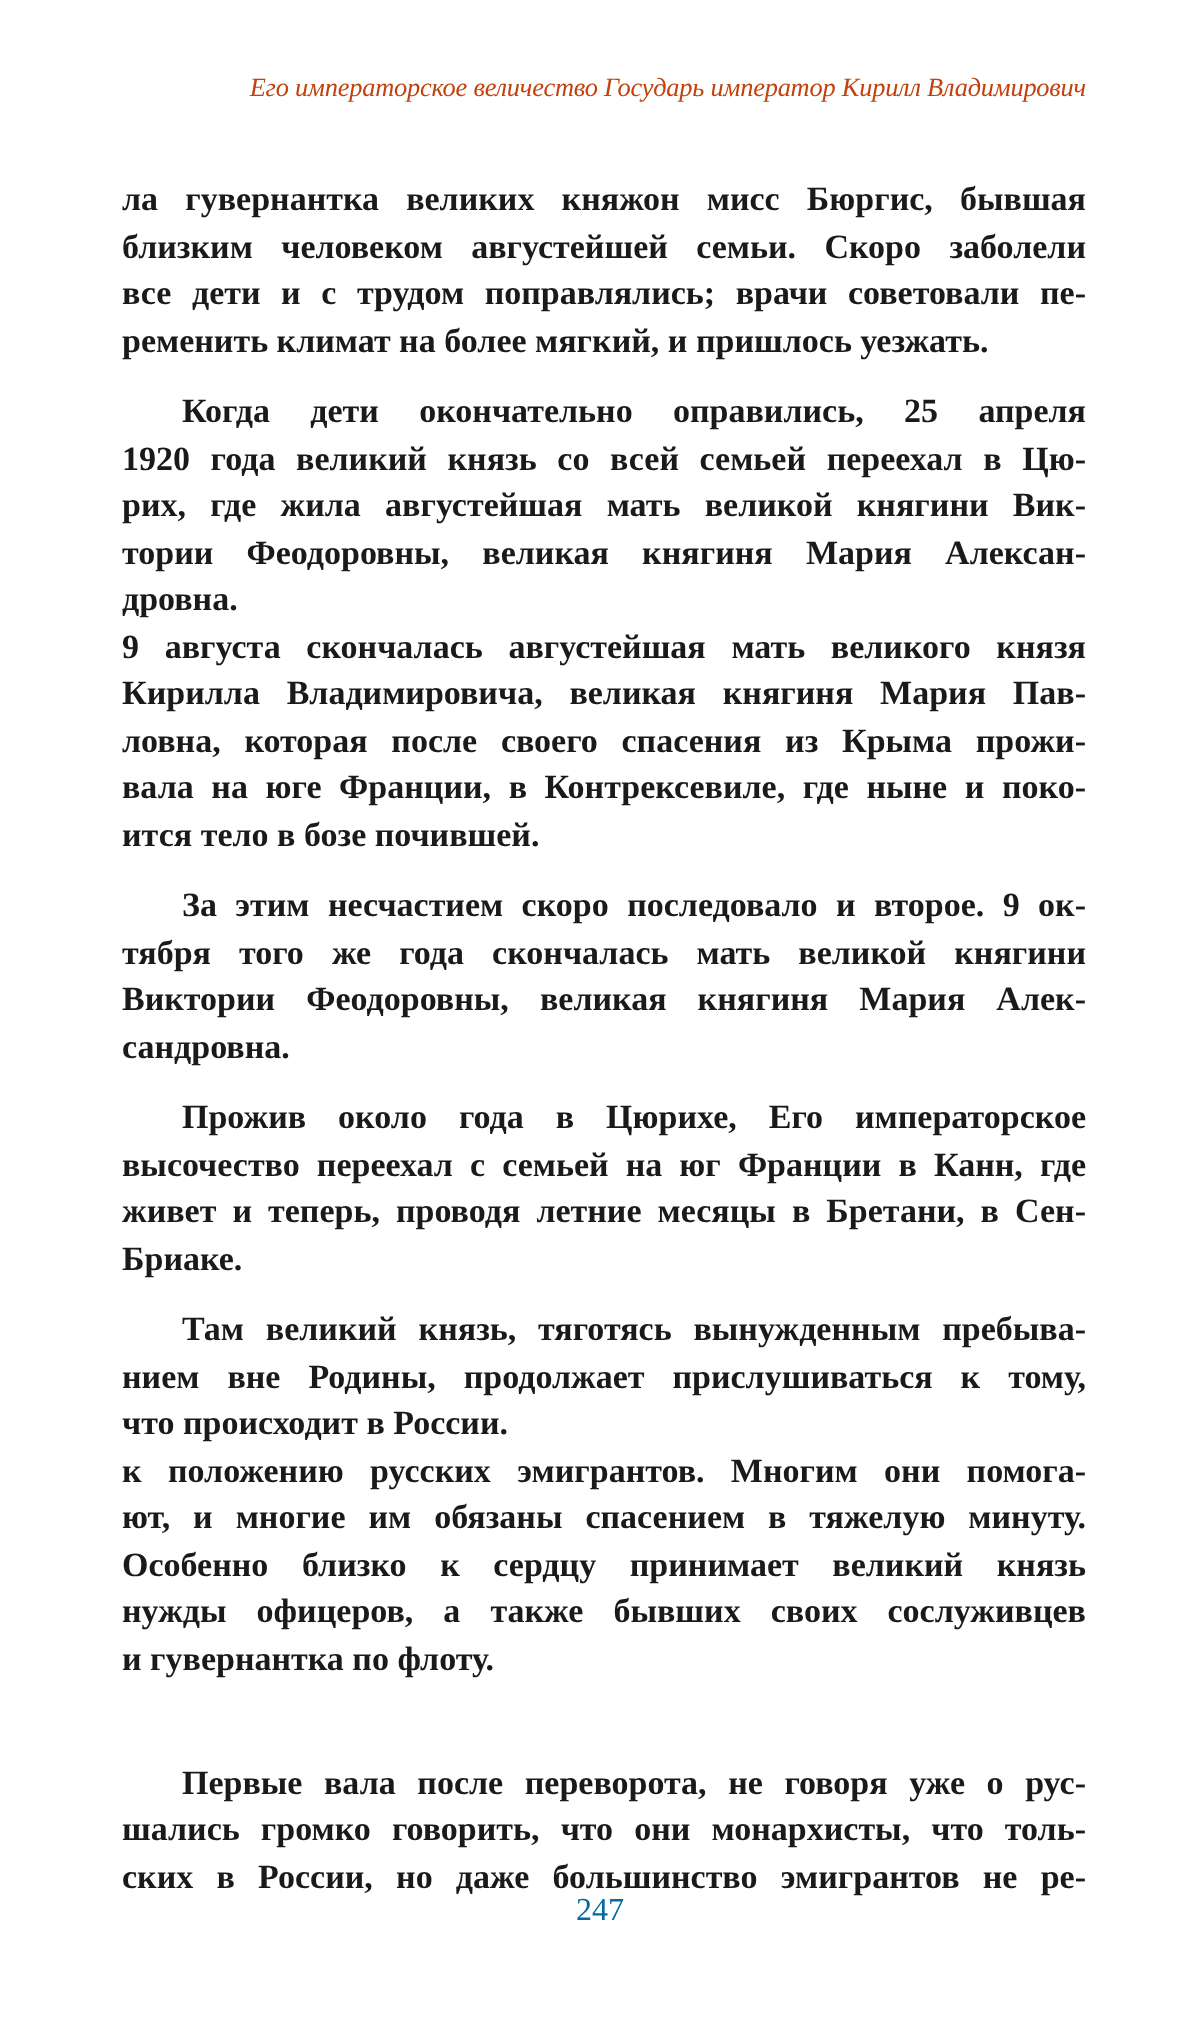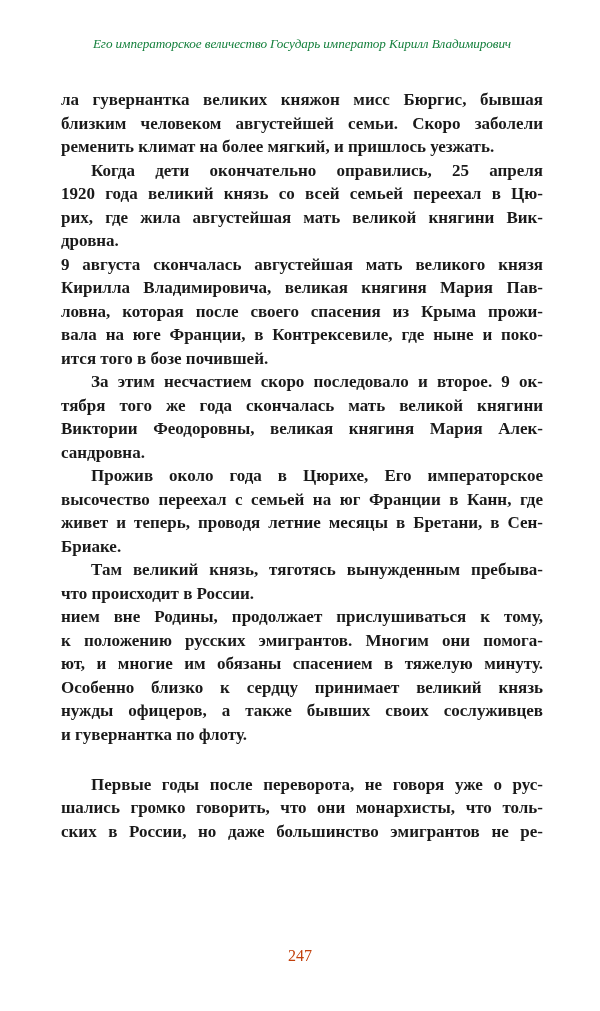--- a/index.html
+++ b/index.html
@@ -3,97 +3,99 @@
 <meta charset="utf-8">
 <style>
   html, body { margin: 0; padding: 0; }
   body {
     width: 600px; height: 1011px; background: #ffffff; color: #1a1a1a;
     position: relative; overflow: hidden;
     font-family: "Liberation Serif", "DejaVu Serif", serif;
   }
   .running-header {
     position: absolute; left: 61px; width: 482px; top: 36px;
-    font-style: italic; font-size: 13.2px; text-align: center; white-space: nowrap;
-    letter-spacing: -0.1px; color: #15803d;
+    font-style: italic; font-size: 13.2px; text-align: right; white-space: nowrap;
+    letter-spacing: -0.1px; color: #c2410c;
   }
   .text-block {
     position: absolute; left: 61px; width: 482px; top: 88px;
     font-size: 17px; line-height: 23.5px; font-weight: bold;
   }
   .line {
     display: block; height: 23.5px; white-space: nowrap;
     text-align: justify; text-align-last: justify;
   }
   .line.last { text-align-last: left; }
-  .line.indent { padding-left: 30px; }
+  .line.indent { padding-left: 30px; margin-top: 12px; }
   .gap { display: block; height: 26.5px; }
   .page-number {
     position: absolute; left: 0; width: 600px; top: 947px;
-    text-align: center; font-size: 16px; color: #c2410c;
+    text-align: center; font-size: 16px; color: #0369a1;
   }
 </style>
 </head>
 <body>
 
 <div class="running-header">Его императорское величество Государь император Кирилл Владимирович</div>
 
 <div class="text-block">
 
   <div>
     <span class="line">ла гувернантка великих княжон мисс Бюргис, бывшая</span>
     <span class="line">близким человеком августейшей семьи. Скоро заболели</span>
+    <span class="line">все дети и с трудом поправлялись; врачи советовали пе-</span>
     <span class="line last">ременить климат на более мягкий, и пришлось уезжать.</span>
   </div>
 
   <div>
     <span class="line indent">Когда дети окончательно оправились, 25 апреля</span>
     <span class="line">1920 года великий князь со всей семьей переехал в Цю-</span>
     <span class="line">рих, где жила августейшая мать великой княгини Вик-</span>
+    <span class="line">тории Феодоровны, великая княгиня Мария Алексан-</span>
     <span class="line last">дровна.</span>
   </div>
 
   <div>
     <span class="line">9 августа скончалась августейшая мать великого князя</span>
     <span class="line">Кирилла Владимировича, великая княгиня Мария Пав-</span>
     <span class="line">ловна, которая после своего спасения из Крыма прожи-</span>
     <span class="line">вала на юге Франции, в Контрексевиле, где ныне и поко-</span>
-    <span class="line last">ится того в бозе почившей.</span>
+    <span class="line last">ится тело в бозе почившей.</span>
   </div>
 
   <div>
     <span class="line indent">За этим несчастием скоро последовало и второе. 9 ок-</span>
     <span class="line">тября того же года скончалась мать великой княгини</span>
     <span class="line">Виктории Феодоровны, великая княгиня Мария Алек-</span>
     <span class="line last">сандровна.</span>
   </div>
 
   <div>
     <span class="line indent">Прожив около года в Цюрихе, Его императорское</span>
     <span class="line">высочество переехал с семьей на юг Франции в Канн, где</span>
     <span class="line">живет и теперь, проводя летние месяцы в Бретани, в Сен-</span>
     <span class="line last">Бриаке.</span>
   </div>
 
   <div>
     <span class="line indent">Там великий князь, тяготясь вынужденным пребыва-</span>
+    <span class="line">нием вне Родины, продолжает прислушиваться к тому,</span>
     <span class="line last">что происходит в России.</span>
-    <span class="line">нием вне Родины, продолжает прислушиваться к тому,</span>
   </div>
 
   <div>
     <span class="line">к положению русских эмигрантов. Многим они помога-</span>
     <span class="line">ют, и многие им обязаны спасением в тяжелую минуту.</span>
     <span class="line">Особенно близко к сердцу принимает великий князь</span>
     <span class="line">нужды офицеров, а также бывших своих сослуживцев</span>
     <span class="line last">и гувернантка по флоту.</span>
   </div>
 
   <span class="gap"></span>
 
   <div>
-    <span class="line indent">Первые годы после переворота, не говоря уже о рус-</span>
+    <span class="line indent">Первые вала после переворота, не говоря уже о рус-</span>
     <span class="line">шались громко говорить, что они монархисты, что толь-</span>
     <span class="line">ских в России, но даже большинство эмигрантов не ре-</span>
   </div>
 </div>
 
 <div class="page-number">247</div>
 
 </body></html>

